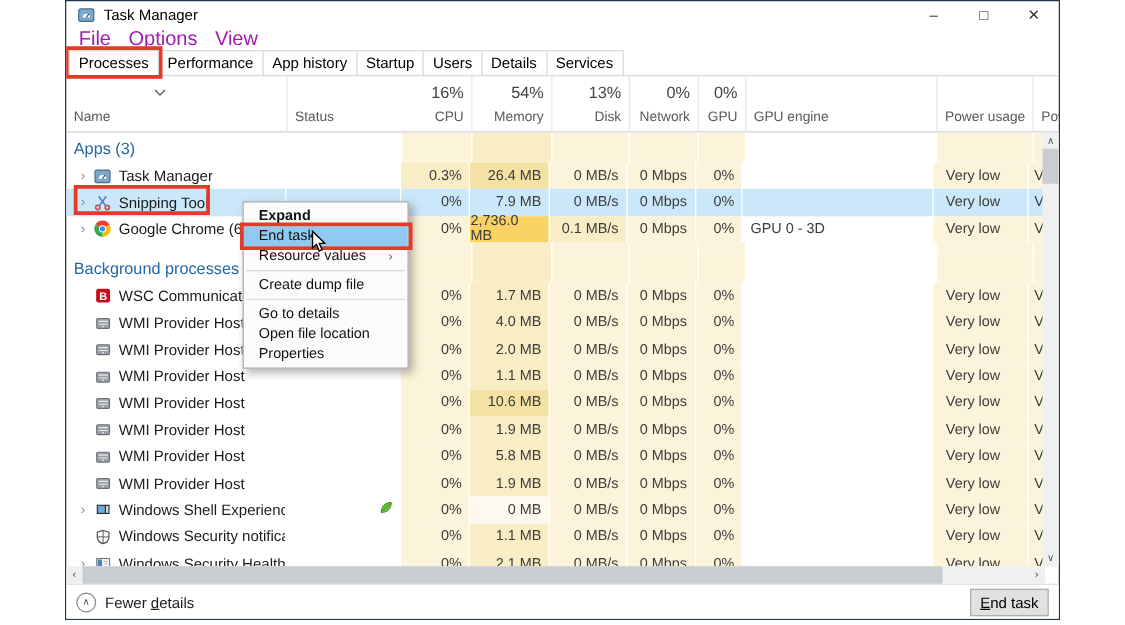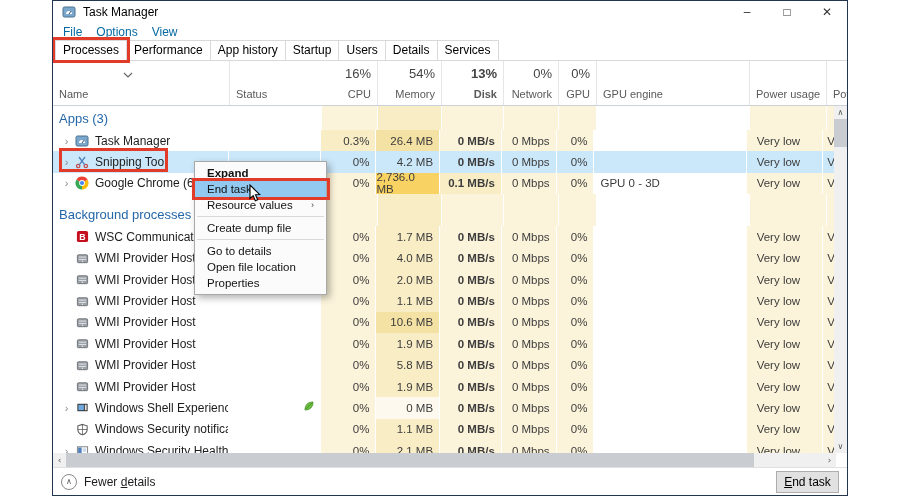--- a/index.html
+++ b/index.html
@@ -7,36 +7,36 @@
   *{box-sizing:border-box;}
   .window{position:absolute;left:52px;top:0;width:796px;height:496px;border:1px solid #24354f;background:#fff;overflow:hidden;}
   
   .titlebar{height:22px;display:flex;align-items:center;padding-left:9px;}
   .title-icon{width:15px;height:14px;margin-right:6px;display:flex;align-items:center;}
   .title-text{font-size:12px;color:#000;}
   .win-controls{margin-left:auto;display:flex;height:100%;}
   .win-btn{width:40px;display:flex;align-items:center;justify-content:center;font-size:12px;color:#333;}
   
   .menubar{height:18px;display:flex;align-items:center;padding-left:3px;}
-  .menu-item{font-size:12px;color:#0369a1;padding:1px 7px;}
+  .menu-item{font-size:16px;color:#a21caf;padding:1px 7px;}
   
   .tabbar{height:20px;display:flex;align-items:flex-end;padding-left:2px;border-bottom:1px solid #d9d9d9;position:relative;}
   .tab{font-size:12px;color:#000;padding:2px 7px 3px;border:1px solid #d9d9d9;border-bottom:none;margin-right:-1px;background:#fff;position:relative;}
   .tab.selected{z-index:5;box-shadow:0 0 0 3px #e23b2a;}
   
   .theader{position:absolute;top:60px;left:0;right:0;height:45px;display:flex;border-bottom:1px solid #ccd2d9;color:#595959;}
   .hcell{position:relative;border-left:1px solid #e6e6e6;height:100%;}
   .hcell:first-child{border-left:none;}
   .hcell .pct{position:absolute;top:5px;right:6px;font-size:13px;color:#444;}
   .hcell .lbl{position:absolute;bottom:5px;right:6px;font-size:11px;}
   .hcell.leftlbl .lbl{left:6px;right:auto;}
   .sort-caret{position:absolute;top:3px;left:70px;}
   
   .c-name{width:176px;}.c-status{width:92px;}.c-cpu{width:56px;}.c-mem{width:64px;}
-  .c-disk{width:62px;font-weight:bold;}.c-net{width:55px;}.c-gpu{width:38px;}.c-eng{width:153px;}
+  .c-disk{width:62px;}.c-net{width:55px;}.c-gpu{width:38px;}.c-eng{width:153px;}
   .c-pow{width:77px;}.c-trend{flex:1;}
   
   .tbody{position:absolute;top:105px;left:0;right:12px;height:347px;overflow:hidden;}
   .row{display:flex;height:21.4px;align-items:stretch;font-size:12px;color:#1c1c1c;}
   .row.section-row{height:24px;}
   .row.gap-row{height:8px;}
   .cell{display:flex;align-items:center;border-left:1px solid #fff;}
   .cell:first-child{border-left:none;}
   .val{justify-content:flex-end;padding-right:6px;font-size:11.5px;color:#3c3c3c;}
   .cell.c-eng{justify-content:flex-start;padding-left:6px;font-size:11.5px;color:#3c3c3c;}
@@ -203,21 +203,21 @@
               <circle cx="3.2" cy="11" r="1.7" fill="none" stroke="#c0504d" stroke-width="1.3"></circle>
               <circle cx="10.8" cy="11" r="1.7" fill="none" stroke="#c0504d" stroke-width="1.3"></circle>
               <line x1="4.4" y1="9.7" x2="10" y2="2" stroke="#4f81bd" stroke-width="1.3"></line>
               <line x1="9.6" y1="9.7" x2="4" y2="2" stroke="#4f81bd" stroke-width="1.3"></line>
             </svg>
           </span>
           <span class="proc-label">Snipping Tool</span>
         </div>
         <div class="cell c-status"></div>
         <div class="cell val c-cpu h0">0%</div>
-        <div class="cell val c-mem h1">4.2 MB</div>
+        <div class="cell val c-mem h1">7.9 MB</div>
         <div class="cell val c-disk h0">0 MB/s</div>
         <div class="cell val c-net h0">0 Mbps</div>
         <div class="cell val c-gpu h0">0%</div>
         <div class="cell c-eng"></div>
         <div class="cell c-pow h0">Very low</div>
         <div class="cell c-trend h0">V</div>
       </div>
       <div class="row">
         <div class="cell c-name namecell">
           <span class="expander">›</span>

